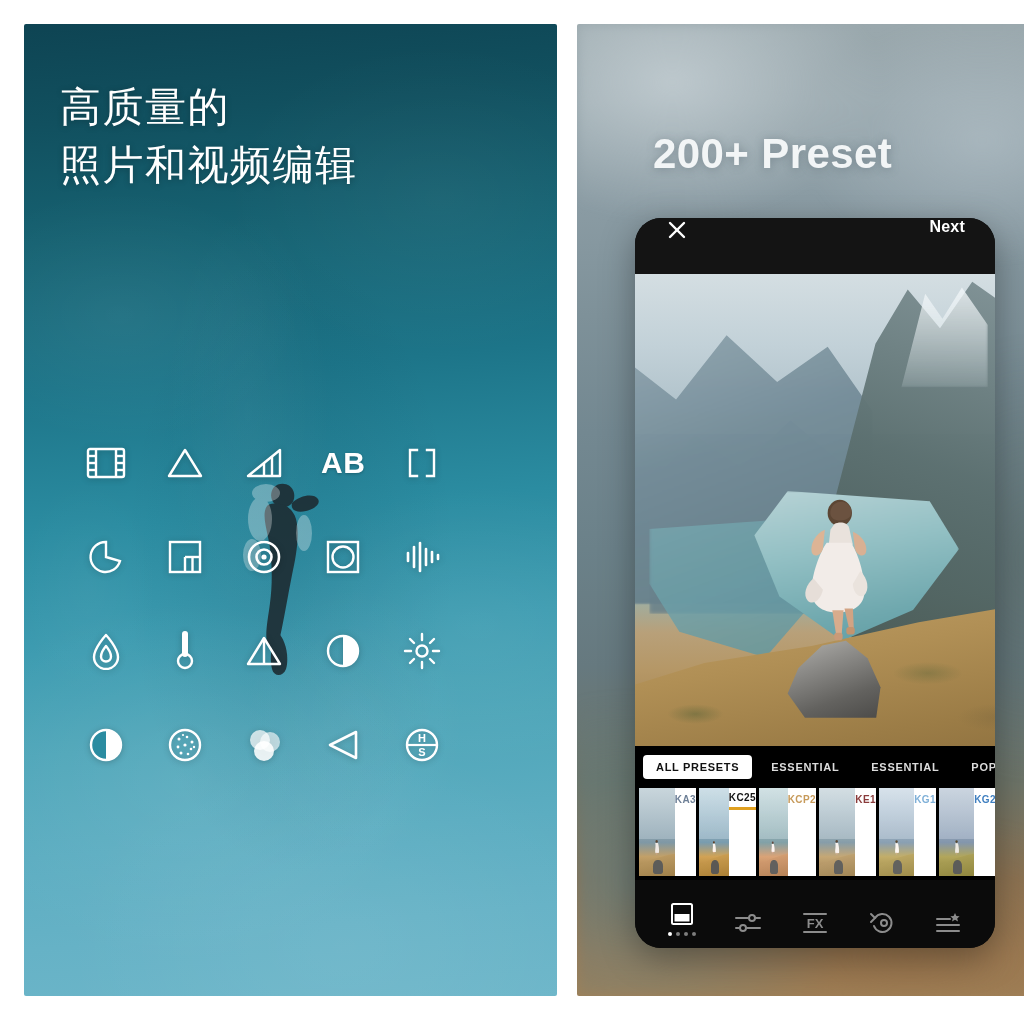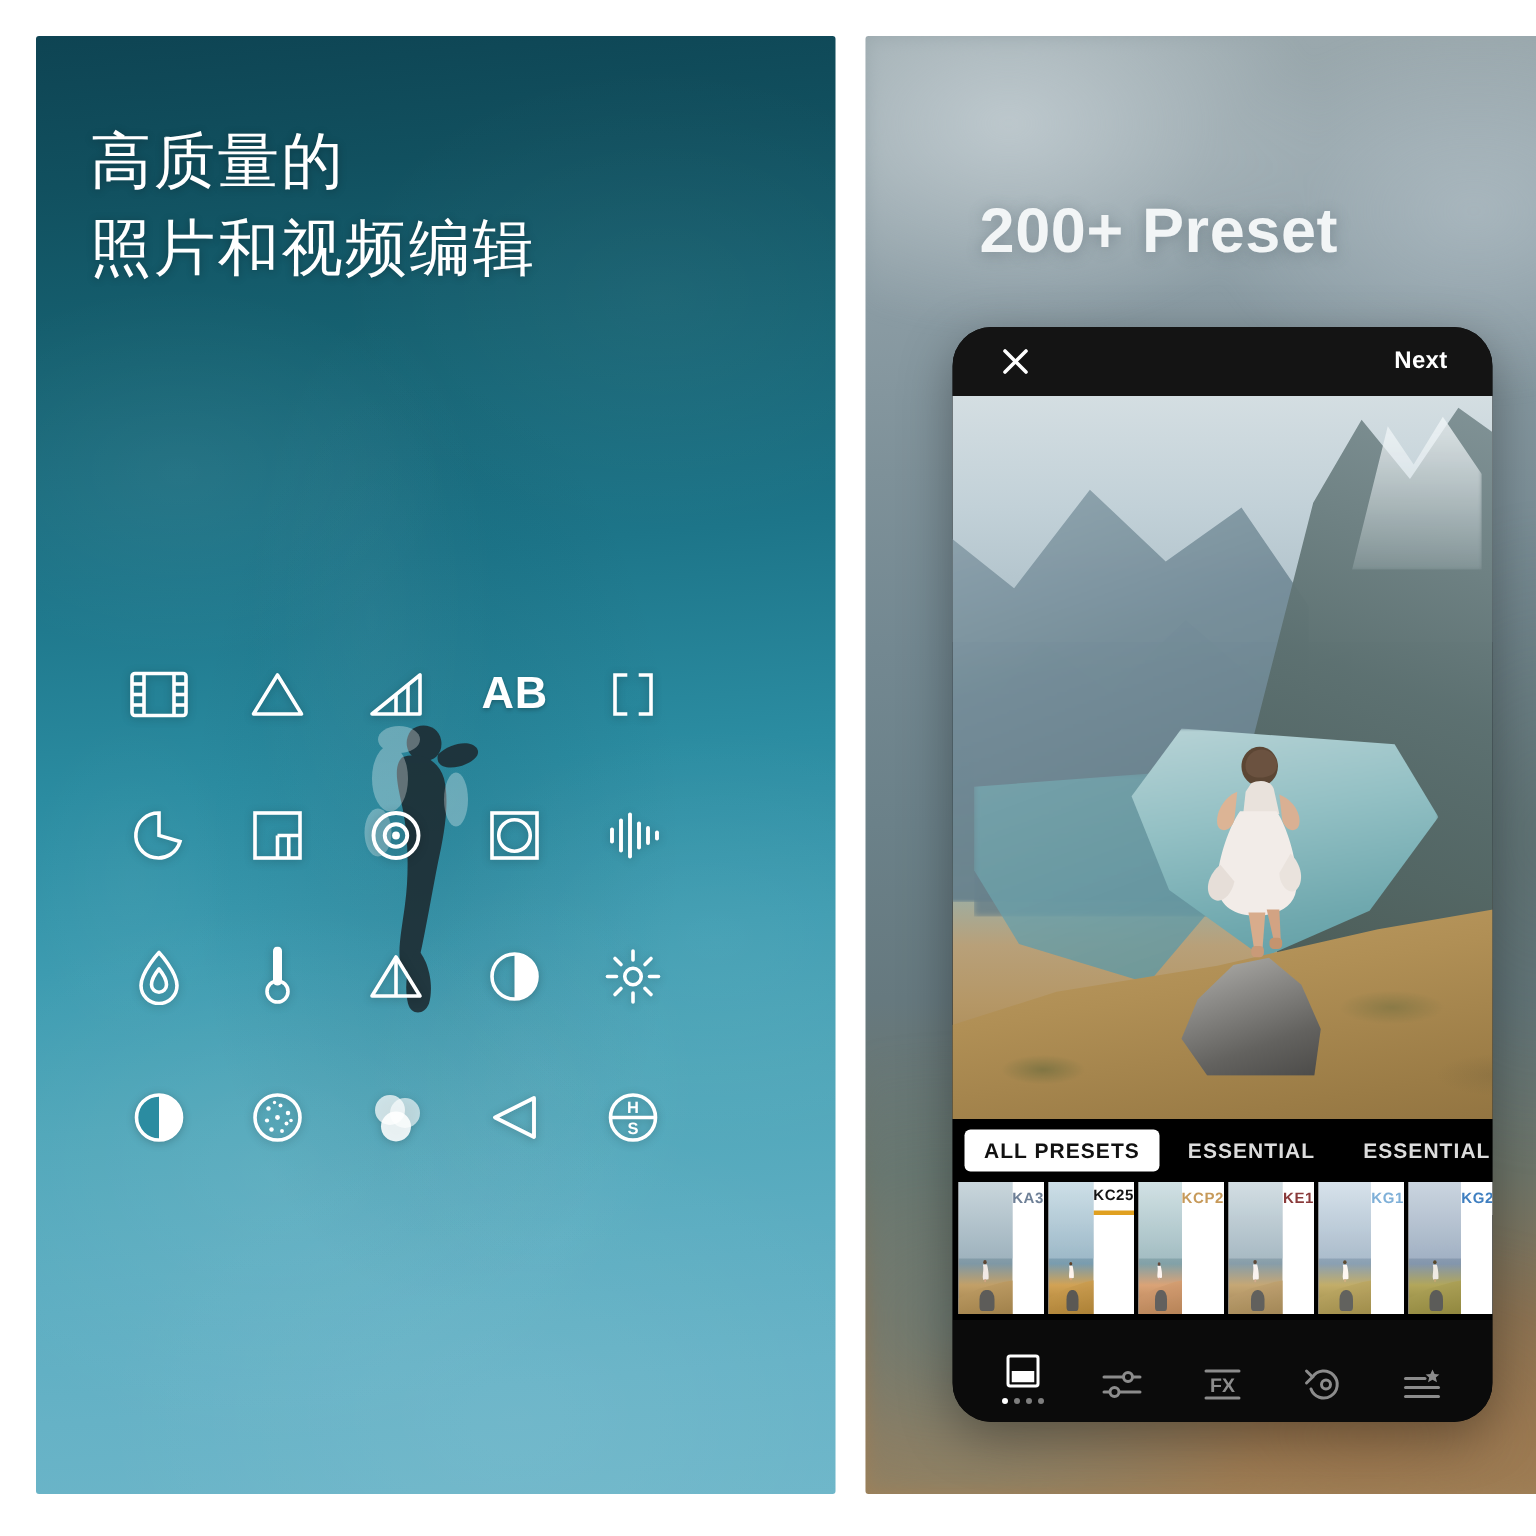--- a/index.html
+++ b/index.html
@@ -142,23 +142,23 @@
     left: 58px; top: 194px;
     width: 360px; height: 730px;
     background: #0a0a0a;
     border-radius: 26px;
     overflow: hidden;
     box-shadow: 0 10px 34px rgba(0,0,0,.34);
     display: flex; flex-direction: column;
   }
 
   .phone-topbar {
-    height: 46px; flex: 0 0 auto;
+    height: 56px; flex: 0 0 auto;
     background: #141414;
-    display: flex; align-items: center; justify-content: space-between;
+    display: flex; align-items: flex-start; justify-content: space-between;
     padding: 0 30px;
   }
   .close-x { color: #fff; width: 24px; height: 24px; }
   .next-btn {
     color: #ffffff; font-size: 16px; font-weight: 700; letter-spacing: .2px;
   }
 
   
   .photo {
     position: relative;
@@ -235,21 +235,21 @@
   .cat-tabs {
     flex: 0 0 auto;
     height: 42px;
     background: #000;
     display: flex; align-items: center;
     padding: 0 8px;
     overflow: hidden;
     gap: 6px;
   }
   .cat-tab {
-    font-size: 14px; font-weight: 700; letter-spacing: .7px;
+    font-size: 11px; font-weight: 700; letter-spacing: .7px;
     color: #dcdcdc; white-space: nowrap;
     padding: 6px 13px; border-radius: 4px;
     flex: 0 0 auto;
   }
   .cat-tab.active { background: #ffffff; color: #111; }
 
   
   .presets {
     flex: 0 0 auto;
     height: 92px;

